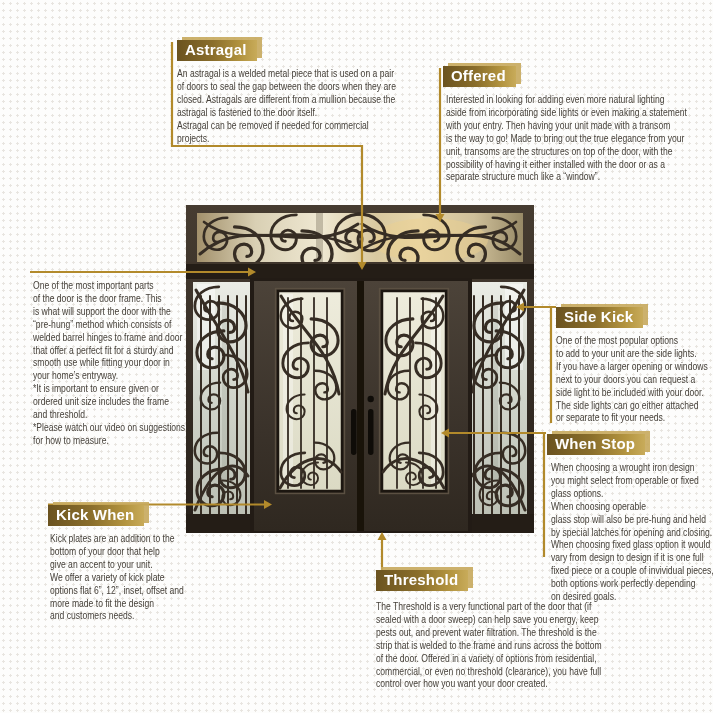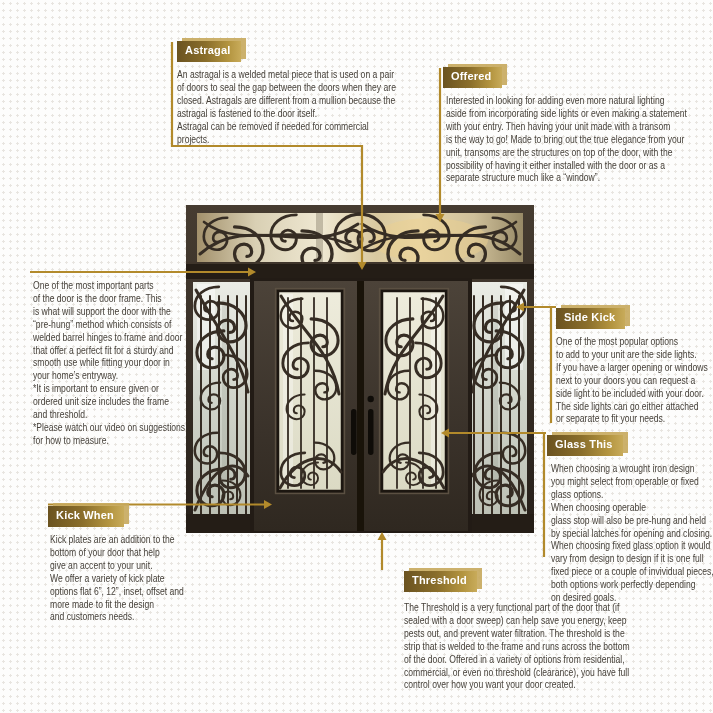--- a/index.html
+++ b/index.html
@@ -8,21 +8,21 @@
     font-family:"Liberation Sans", sans-serif;
     background-color:#fdfdfc;
     background-image:radial-gradient(#e8e5e0 1px, transparent 1.3px);
     background-size:7px 7px;
   }
   #door-svg{position:absolute;left:0;top:0;z-index:1;}
   .note{position:absolute;z-index:2;}
   .badge{
     display:inline-block;
     background:linear-gradient(90deg,#6b5320 0%,#8a6e2b 45%,#b3943f 80%,#c8ab5a 100%);
-    color:#ffffff;font-weight:bold;font-size:11px;line-height:17px;
+    color:#ffffff;font-weight:bold;font-size:15px;line-height:17px;
     padding:1px 10px 3px 8px;
     box-shadow:5px -3px 0 rgba(198,168,92,.9);
     letter-spacing:.2px;
   }
   .body{
     font-size:11px;line-height:12.9px;color:#46413a;
     white-space:pre;width:max-content;
     transform:scaleX(.78);transform-origin:0 0;
     margin-top:6px;
   }
@@ -202,21 +202,21 @@
   <div class="body">One of the most popular options
 to add to your unit are the side lights.
 If you have a larger opening or windows
 next to your doors you can request a
 side light to be included with your door.
 The side lights can go either attached
 or separate to fit your needs.</div>
 </div>
 
 <div class="note" style="left:547px;top:434px">
-  <div class="badge">Glass This</div>
+  <div class="badge">When Stop</div>
   <div class="body" style="margin-left:4px">When choosing a wrought iron design
 you might select from operable or fixed
 glass options.
 When choosing operable
 glass stop will also be pre-hung and held
 by special latches for opening and closing.
 When choosing fixed glass option it would
 vary from design to design if it is one full
 fixed piece or a couple of invividual pieces,
 both options work perfectly depending
@@ -227,21 +227,21 @@
   <div class="badge">Kick When</div>
   <div class="body" style="margin-left:2px">Kick plates are an addition to the
 bottom of your door that help
 give an accent to your unit.
 We offer a variety of kick plate
 options flat 6”, 12”, inset, offset and
 more made to fit the design
 and customers needs.</div>
 </div>
 
-<div class="note" style="left:404px;top:570px">
+<div class="note" style="left:376px;top:570px">
   <div class="badge">Threshold</div>
   <div class="body" style="margin-top:9px">The Threshold is a very functional part of the door that (if
 sealed with a door sweep) can help save you energy, keep
 pests out, and prevent water filtration. The threshold is the
 strip that is welded to the frame and runs across the bottom
 of the door. Offered in a variety of options from residential,
 commercial, or even no threshold (clearance), you have full
 control over how you want your door created.</div>
 </div>
 

